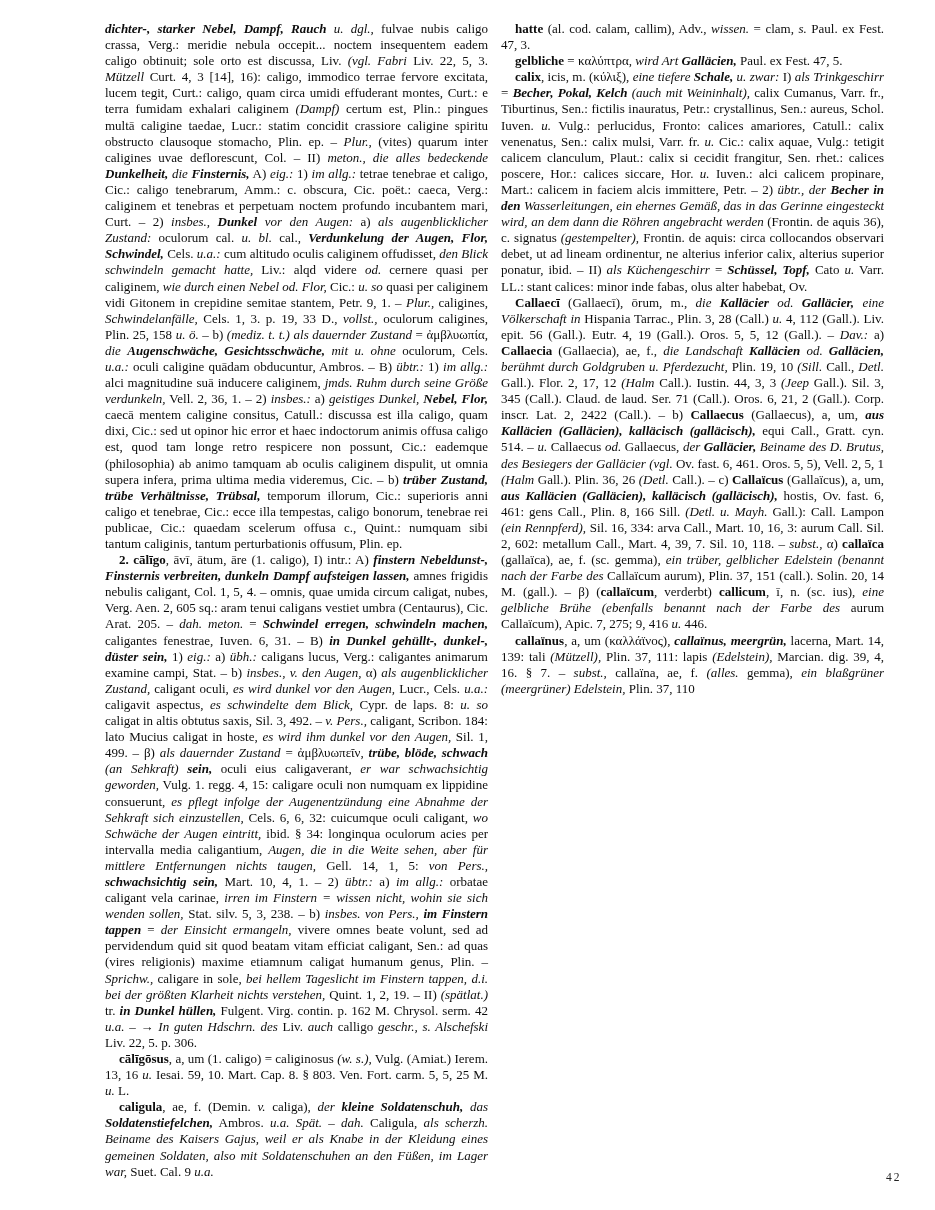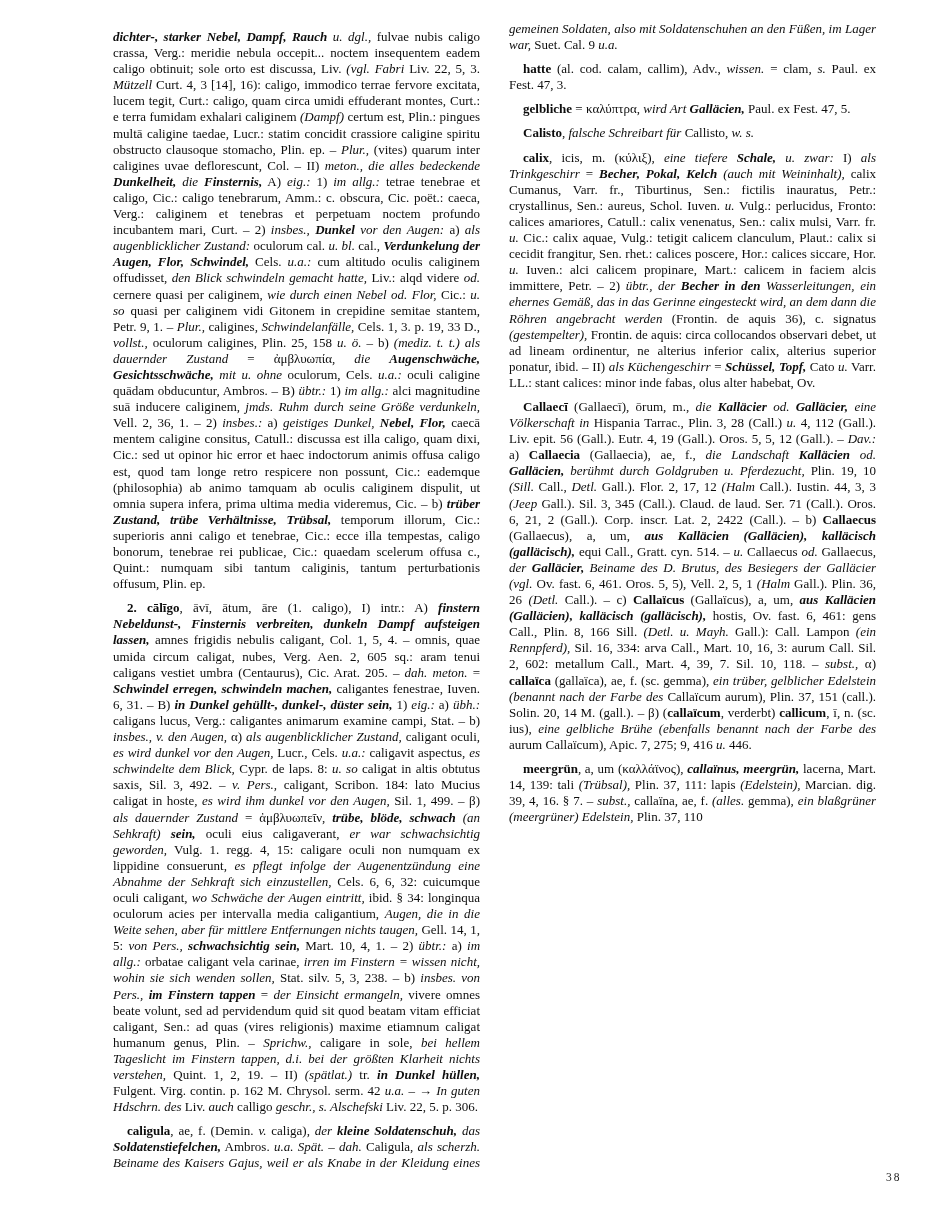--- a/index.html
+++ b/index.html
@@ -27,21 +27,21 @@
     column-fill: auto;
     overflow: hidden;
     font-family: "Liberation Serif", "DejaVu Serif", serif;
     font-size: 13px;
     line-height: 16.1px;
     text-align: justify;
     hyphens: auto;
     -webkit-hyphens: auto;
   }
   .columns p {
-    margin: 8px;
+    margin: 0;
     padding: 0;
   }
   .columns p.indent {
     text-indent: 14px;
   }
   .columns b {
     font-weight: bold;
   }
   .page-number {
     position: absolute;
@@ -53,22 +53,22 @@
     color: #222222;
   }
 </style>
 </head>
 <body>
 
 <div class="page">
   <div class="columns">
       <p><b><i>dichter-, starker Nebel, Dampf, Rauch</i></b> <i>u. dgl.,</i> fulvae nubis caligo crassa, Verg.: meridie nebula occepit... noctem insequentem eadem caligo obtinuit; sole orto est discussa, Liv. <i>(vgl. Fabri</i> Liv. 22, 5, 3. <i>Mützell</i> Curt. 4, 3 [14], 16): caligo, immodico terrae fervore excitata, lucem tegit, Curt.: caligo, quam circa umidi effuderant montes, Curt.: e terra fumidam exhalari caliginem <i>(Dampf)</i> certum est, Plin.: pingues multā caligine taedae, Lucr.: statim concidit crassiore caligine spiritu obstructo clausoque stomacho, Plin. ep. – <i>Plur.,</i> (vites) quarum inter caligines uvae deflorescunt, Col. – II) <i>meton., die alles bedeckende</i> <b><i>Dunkelheit,</i></b> <i>die</i> <b><i>Finsternis,</i></b> A) <i>eig.:</i> 1) <i>im allg.:</i> tetrae tenebrae et caligo, Cic.: caligo tenebrarum, Amm.: c. obscura, Cic. poët.: caeca, Verg.: caliginem et tenebras et perpetuam noctem profundo incubantem mari, Curt. – 2) <i>insbes.,</i> <b><i>Dunkel</i></b> <i>vor den Augen:</i> a) <i>als augenblicklicher Zustand:</i> oculorum cal. <i>u. bl.</i> cal., <b><i>Verdunkelung der Augen, Flor, Schwindel,</i></b> Cels. <i>u.a.:</i> cum altitudo oculis caliginem offudisset, <i>den Blick schwindeln gemacht hatte,</i> Liv.: alqd videre <i>od.</i> cernere quasi per caliginem, <i>wie durch einen Nebel od. Flor,</i> Cic.: <i>u. so</i> quasi per caliginem vidi Gitonem in crepidine semitae stantem, Petr. 9, 1. – <i>Plur.,</i> caligines, <i>Schwindelanfälle,</i> Cels. 1, 3. p. 19, 33 D., <i>vollst.,</i> oculorum caligines, Plin. 25, 158 <i>u. ö.</i> – b) <i>(mediz. t. t.) als dauernder Zustand</i> = ἀμβλυωπία, <i>die</i> <b><i>Augenschwäche, Gesichtsschwäche,</i></b> <i>mit u. ohne</i> oculorum, Cels. <i>u.a.:</i> oculi caligine quādam obducuntur, Ambros. – B) <i>übtr.:</i> 1) <i>im allg.:</i> alci magnitudine suā inducere caliginem, <i>jmds. Ruhm durch seine Größe verdunkeln,</i> Vell. 2, 36, 1. – 2) <i>insbes.:</i> a) <i>geistiges Dunkel,</i> <b><i>Nebel, Flor,</i></b> caecā mentem caligine consitus, Catull.: discussa est illa caligo, quam dixi, Cic.: sed ut opinor hic error et haec indoctorum animis offusa caligo est, quod tam longe retro respicere non possunt, Cic.: eademque (philosophia) ab animo tamquam ab oculis caliginem dispulit, ut omnia supera infera, prima ultima media videremus, Cic. – b) <b><i>trüber Zustand, trübe Verhältnisse, Trübsal,</i></b> temporum illorum, Cic.: superioris anni caligo et tenebrae, Cic.: ecce illa tempestas, caligo bonorum, tenebrae rei publicae, Cic.: quaedam scelerum offusa c., Quint.: numquam sibi tantum caliginis, tantum perturbationis offusum, Plin. ep.</p>
       <p class="indent"><b>2. cālīgo</b>, āvī, ātum, āre (1. caligo), I) intr.: A) <b><i>finstern Nebeldunst-, Finsternis verbreiten, dunkeln Dampf aufsteigen lassen,</i></b> amnes frigidis nebulis caligant, Col. 1, 5, 4. – omnis, quae umida circum caligat, nubes, Verg. Aen. 2, 605 sq.: aram tenui caligans vestiet umbra (Centaurus), Cic. Arat. 205. – <i>dah. meton.</i> = <b><i>Schwindel erregen, schwindeln machen,</i></b> caligantes fenestrae, Iuven. 6, 31. – B) <b><i>in Dunkel gehüllt-, dunkel-, düster sein,</i></b> 1) <i>eig.:</i> a) <i>übh.:</i> caligans lucus, Verg.: caligantes animarum examine campi, Stat. – b) <i>insbes., v. den Augen,</i> α) <i>als augenblicklicher Zustand,</i> caligant oculi, <i>es wird dunkel vor den Augen,</i> Lucr., Cels. <i>u.a.:</i> caligavit aspectus, <i>es schwindelte dem Blick,</i> Cypr. de laps. 8: <i>u. so</i> caligat in altis obtutus saxis, Sil. 3, 492. – <i>v. Pers.,</i> caligant, Scribon. 184: lato Mucius caligat in hoste, <i>es wird ihm dunkel vor den Augen,</i> Sil. 1, 499. – β) <i>als dauernder Zustand</i> = ἀμβλυωπεῖν, <b><i>trübe, blöde, schwach</i></b> <i>(an Sehkraft)</i> <b><i>sein,</i></b> oculi eius caligaverant, <i>er war schwachsichtig geworden,</i> Vulg. 1. regg. 4, 15: caligare oculi non numquam ex lippidine consuerunt, <i>es pflegt infolge der Augenentzündung eine Abnahme der Sehkraft sich einzustellen,</i> Cels. 6, 6, 32: cuicumque oculi caligant, <i>wo Schwäche der Augen eintritt,</i> ibid. § 34: longinqua oculorum acies per intervalla media caligantium, <i>Augen, die in die Weite sehen, aber für mittlere Entfernungen nichts taugen,</i> Gell. 14, 1, 5: <i>von Pers.,</i> <b><i>schwachsichtig sein,</i></b> Mart. 10, 4, 1. – 2) <i>übtr.:</i> a) <i>im allg.:</i> orbatae caligant vela carinae, <i>irren im Finstern = wissen nicht, wohin sie sich wenden sollen,</i> Stat. silv. 5, 3, 238. – b) <i>insbes. von Pers.,</i> <b><i>im Finstern tappen</i></b> = <i>der Einsicht ermangeln,</i> vivere omnes beate volunt, sed ad pervidendum quid sit quod beatam vitam efficiat caligant, Sen.: ad quas (vires religionis) maxime etiamnum caligat humanum genus, Plin. – <i>Sprichw.,</i> caligare in sole, <i>bei hellem Tageslicht im Finstern tappen, d.i. bei der größten Klarheit nichts verstehen,</i> Quint. 1, 2, 19. – II) <i>(spätlat.)</i> tr. <b><i>in Dunkel hüllen,</i></b> Fulgent. Virg. contin. p. 162 M. Chrysol. serm. 42 <i>u.a.</i> – → <i>In guten Hdschrn. des</i> Liv. <i>auch</i> calligo <i>geschr., s. Alschefski</i> Liv. 22, 5. p. 306.</p>
+      <p class="indent"><b>cālīgōsus</b>, a, um (1. caligo) = caliginosus <i>(w. s.),</i> Vulg. (Amiat.) Ierem. 13, 16 <i>u.</i> Iesai. 59, 10. Mart. Cap. 8. § 803. Ven. Fort. carm. 5, 5, 25 M. <i>u.</i> L.</p>
       <p class="indent"><b>caligula</b>, ae, f. (Demin. <i>v.</i> caliga), <i>der</i> <b><i>kleine Soldatenschuh,</i></b> <i>das</i> <b><i>Soldatenstiefelchen,</i></b> Ambros. <i>u.a. Spät.</i> – <i>dah.</i> Caligula, <i>als scherzh. Beiname des Kaisers Gajus, weil er als Knabe in der Kleidung eines gemeinen Soldaten, also mit Soldatenschuhen an den Füßen, im Lager war,</i> Suet. Cal. 9 <i>u.a.</i></p>
       <p class="indent"><b>hatte</b> (al. cod. calam, callim), Adv., <i>wissen.</i> = clam, <i>s.</i> Paul. ex Fest. 47, 3.</p>
       <p class="indent"><b>gelbliche</b> = καλύπτρα, <i>wird Art</i> <b><i>Galläcien,</i></b> Paul. ex Fest. 47, 5.</p>
-      <p class="indent"><b>Calisto</b>, <i>falsche Schreibart für</i> Callisto, <i>w. s.</i></p>
       <p class="indent"><b>calix</b>, icis, m. (κύλιξ), <i>eine tiefere</i> <b><i>Schale,</i></b> <i>u. zwar:</i> I) <i>als Trinkgeschirr</i> = <b><i>Becher, Pokal, Kelch</i></b> <i>(auch mit Weininhalt),</i> calix Cumanus, Varr. fr., Tiburtinus, Sen.: fictilis inauratus, Petr.: crystallinus, Sen.: aureus, Schol. Iuven. <i>u.</i> Vulg.: perlucidus, Fronto: calices amariores, Catull.: calix venenatus, Sen.: calix mulsi, Varr. fr. <i>u.</i> Cic.: calix aquae, Vulg.: tetigit calicem clanculum, Plaut.: calix si cecidit frangitur, Sen. rhet.: calices poscere, Hor.: calices siccare, Hor. <i>u.</i> Iuven.: alci calicem propinare, Mart.: calicem in faciem alcis immittere, Petr. – 2) <i>übtr., der</i> <b><i>Becher in den</i></b> <i>Wasserleitungen, ein ehernes Gemäß, das in das Gerinne eingesteckt wird, an dem dann die Röhren angebracht werden</i> (Frontin. de aquis 36), c. signatus <i>(gestempelter),</i> Frontin. de aquis: circa collocandos observari debet, ut ad lineam ordinentur, ne alterius inferior calix, alterius superior ponatur, ibid. – II) <i>als Küchengeschirr</i> = <b><i>Schüssel, Topf,</i></b> Cato <i>u.</i> Varr. LL.: stant calices: minor inde fabas, olus alter habebat, Ov.</p>
       <p class="indent"><b>Callaecī</b> (Gallaecī), ōrum, m., <i>die</i> <b><i>Kalläcier</i></b> <i>od.</i> <b><i>Galläcier,</i></b> <i>eine Völkerschaft in</i> Hispania Tarrac., Plin. 3, 28 (Call.) <i>u.</i> 4, 112 (Gall.). Liv. epit. 56 (Gall.). Eutr. 4, 19 (Gall.). Oros. 5, 5, 12 (Gall.). – <i>Dav.:</i> a) <b>Callaecia</b> (Gallaecia), ae, f., <i>die Landschaft</i> <b><i>Kalläcien</i></b> <i>od.</i> <b><i>Galläcien,</i></b> <i>berühmt durch Goldgruben u. Pferdezucht,</i> Plin. 19, 10 <i>(Sill.</i> Call., <i>Detl.</i> Gall.). Flor. 2, 17, 12 <i>(Halm</i> Call.). Iustin. 44, 3, 3 <i>(Jeep</i> Gall.). Sil. 3, 345 (Call.). Claud. de laud. Ser. 71 (Call.). Oros. 6, 21, 2 (Gall.). Corp. inscr. Lat. 2, 2422 (Call.). – b) <b>Callaecus</b> (Gallaecus), a, um, <b><i>aus Kalläcien (Galläcien), kalläcisch (galläcisch),</i></b> equi Call., Gratt. cyn. 514. – <i>u.</i> Callaecus <i>od.</i> Gallaecus, <i>der</i> <b><i>Galläcier,</i></b> <i>Beiname des D. Brutus, des Besiegers der Galläcier (vgl.</i> Ov. fast. 6, 461. Oros. 5, 5), Vell. 2, 5, 1 <i>(Halm</i> Gall.). Plin. 36, 26 <i>(Detl.</i> Call.). – c) <b>Callaïcus</b> (Gallaïcus), a, um, <b><i>aus Kalläcien (Galläcien), kalläcisch (galläcisch),</i></b> hostis, Ov. fast. 6, 461: gens Call., Plin. 8, 166 Sill. <i>(Detl. u. Mayh.</i> Gall.): Call. Lampon <i>(ein Rennpferd),</i> Sil. 16, 334: arva Call., Mart. 10, 16, 3: aurum Call. Sil. 2, 602: metallum Call., Mart. 4, 39, 7. Sil. 10, 118. – <i>subst.,</i> α) <b>callaïca</b> (gallaïca), ae, f. (sc. gemma), <i>ein trüber, gelblicher Edelstein (benannt nach der Farbe des</i> Callaïcum aurum), Plin. 37, 151 (call.). Solin. 20, 14 M. (gall.). – β) (<b>callaïcum</b>, verderbt) <b>callicum</b>, ī, n. (sc. ius), <i>eine gelbliche Brühe (ebenfalls benannt nach der Farbe des</i> aurum Callaïcum), Apic. 7, 275; 9, 416 <i>u.</i> 446.</p>
-      <p class="indent"><b>meergrün</b>, a, um (καλλάϊνος), <b><i>callaïnus, meergrün,</i></b> lacerna, Mart. 14, 139: tali <i>(Trübsal),</i> Plin. 37, 111: lapis <i>(Edelstein),</i> Marcian. dig. 39, 4, 16. § 7. – <i>subst.,</i> callaïna, ae, f. <i>(alles.</i> gemma), <i>ein blaßgrüner (meergrüner) Edelstein,</i> Plin. 37, 110</p>
+      <p class="indent"><b>callaïnus</b>, a, um (καλλάϊνος), <b><i>callaïnus, meergrün,</i></b> lacerna, Mart. 14, 139: tali <i>(Mützell),</i> Plin. 37, 111: lapis <i>(Edelstein),</i> Marcian. dig. 39, 4, 16. § 7. – <i>subst.,</i> callaïna, ae, f. <i>(alles.</i> gemma), <i>ein blaßgrüner (meergrüner) Edelstein,</i> Plin. 37, 110</p>
     </div>
-  <div class="page-number">38</div>
+  <div class="page-number">42</div>
 </div>
 
 </body></html>

